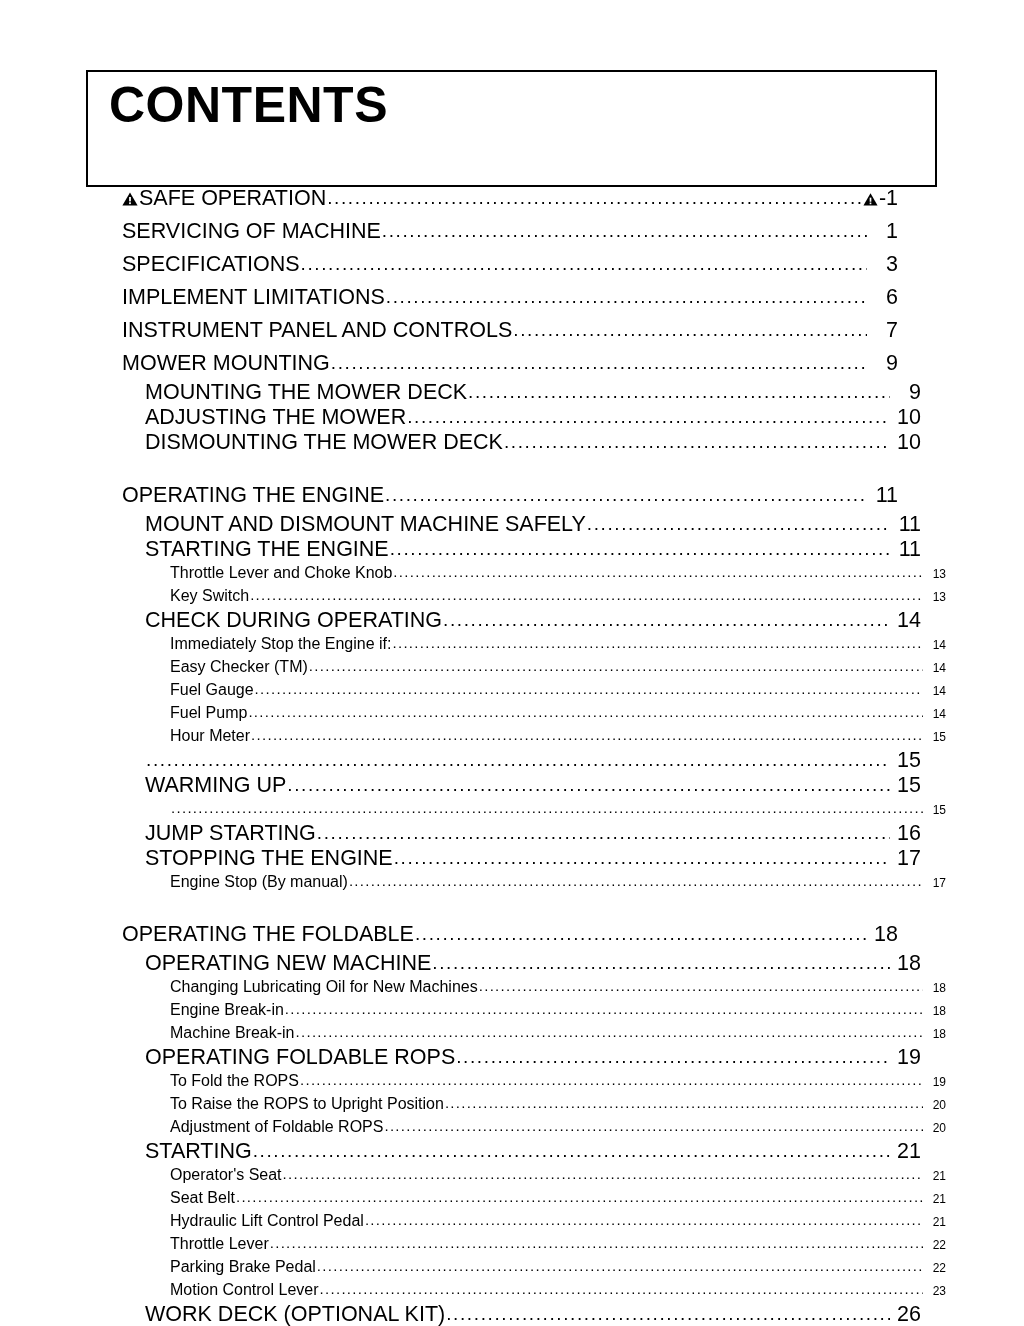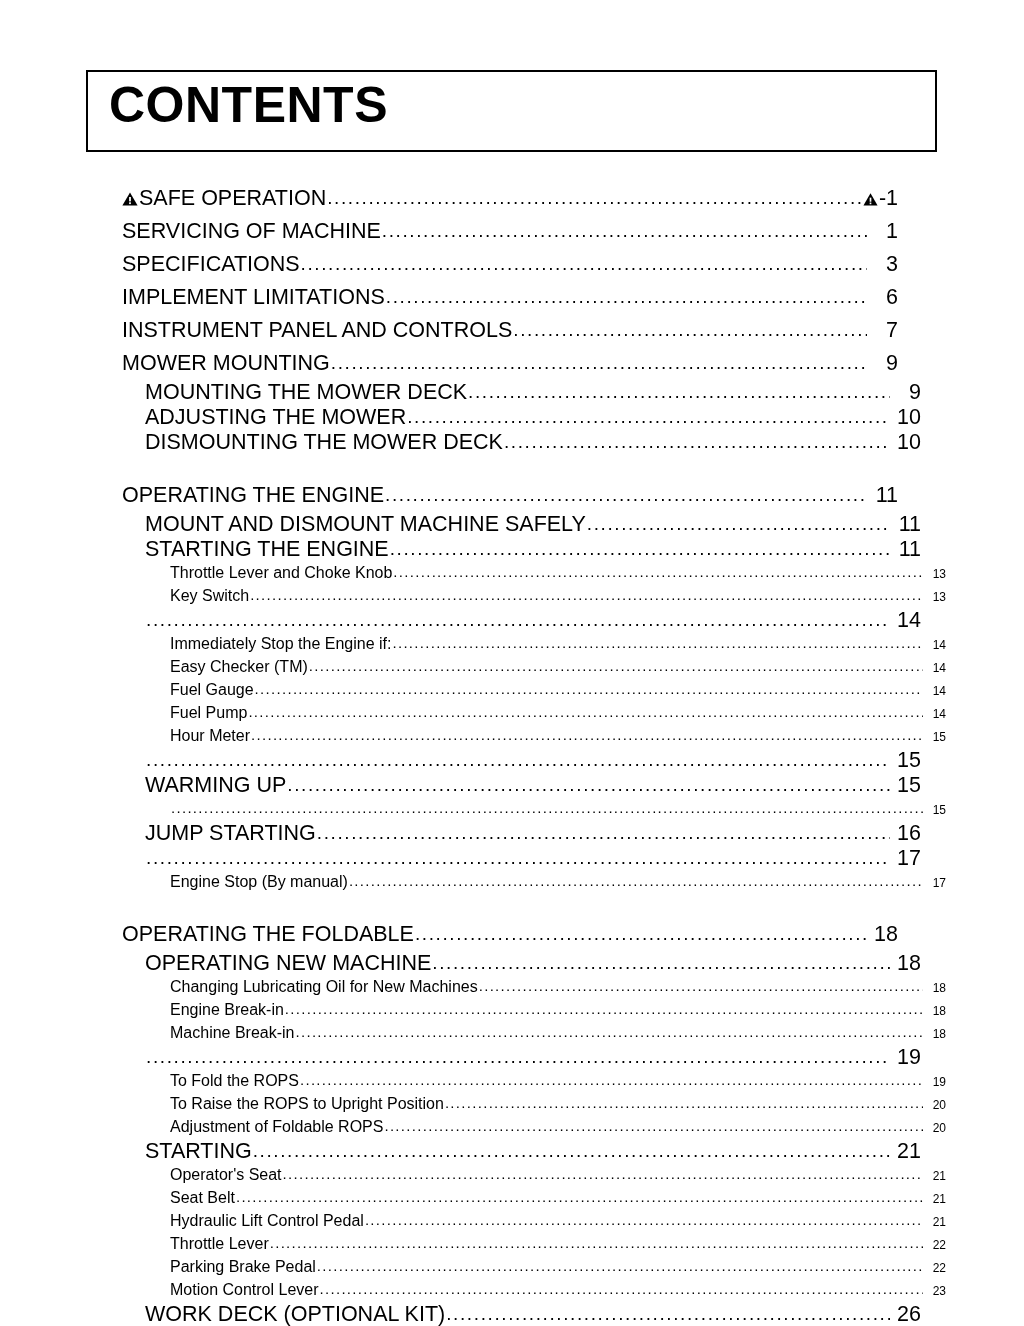--- a/index.html
+++ b/index.html
@@ -21,21 +21,21 @@
     height: 1326px;
     background: #ffffff;
   }
 
   
   .title-box {
     position: absolute;
     left: 86px;
     top: 70px;
     width: 851px;
-    height: 82px;
+    height: 117px;
     border: 2px solid #000000;
     box-sizing: border-box;
     background: #ffffff;
   }
   .title-text {
     position: absolute;
     left: 21px;
     top: 8px;
     font-size: 50px;
     font-weight: bold;
@@ -225,20 +225,21 @@
         <span class="label"><span>Throttle Lever and Choke Knob</span></span>
         <span class="leader">...............................................................................................................................................................</span>
         <span class="pageno"><span>13</span></span>
       </div>
       <div class="entry lvl3">
         <span class="label"><span>Key Switch</span></span>
         <span class="leader">...............................................................................................................................................................</span>
         <span class="pageno"><span>13</span></span>
       </div>
       <div class="entry lvl2">
+        <span class="label"><span>CHECK DURING OPERATING</span></span>
         <span class="leader">...............................................................................................................................................................</span>
         <span class="pageno"><span>14</span></span>
       </div>
       <div class="entry lvl3">
         <span class="label"><span>Immediately Stop the Engine if:</span></span>
         <span class="leader">...............................................................................................................................................................</span>
         <span class="pageno"><span>14</span></span>
       </div>
       <div class="entry lvl3">
         <span class="label"><span>Easy Checker (TM)</span></span>
@@ -272,20 +273,21 @@
       <div class="entry lvl3">
         <span class="leader">...............................................................................................................................................................</span>
         <span class="pageno"><span>15</span></span>
       </div>
       <div class="entry lvl2">
         <span class="label"><span>JUMP STARTING</span></span>
         <span class="leader">...............................................................................................................................................................</span>
         <span class="pageno"><span>16</span></span>
       </div>
       <div class="entry lvl2">
+        <span class="label"><span>STOPPING THE ENGINE</span></span>
         <span class="leader">...............................................................................................................................................................</span>
         <span class="pageno"><span>17</span></span>
       </div>
       <div class="entry lvl3">
         <span class="label"><span>Engine Stop (By manual)</span></span>
         <span class="leader">...............................................................................................................................................................</span>
         <span class="pageno"><span>17</span></span>
       </div>
       <div class="entry lvl1 group-gap">
         <span class="label"><span>OPERATING THE FOLDABLE</span></span>
@@ -306,20 +308,21 @@
         <span class="label"><span>Engine Break-in</span></span>
         <span class="leader">...............................................................................................................................................................</span>
         <span class="pageno"><span>18</span></span>
       </div>
       <div class="entry lvl3">
         <span class="label"><span>Machine Break-in</span></span>
         <span class="leader">...............................................................................................................................................................</span>
         <span class="pageno"><span>18</span></span>
       </div>
       <div class="entry lvl2">
+        <span class="label"><span>OPERATING FOLDABLE ROPS</span></span>
         <span class="leader">...............................................................................................................................................................</span>
         <span class="pageno"><span>19</span></span>
       </div>
       <div class="entry lvl3">
         <span class="label"><span>To Fold the ROPS</span></span>
         <span class="leader">...............................................................................................................................................................</span>
         <span class="pageno"><span>19</span></span>
       </div>
       <div class="entry lvl3">
         <span class="label"><span>To Raise the ROPS to Upright Position</span></span>

